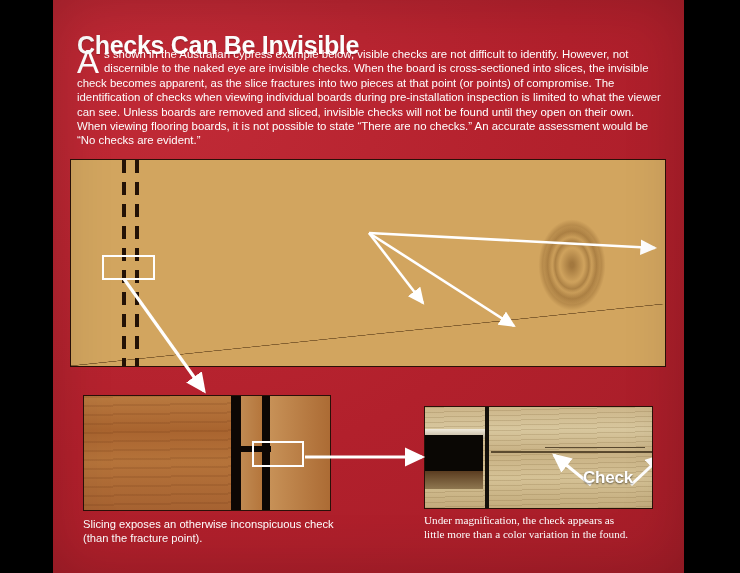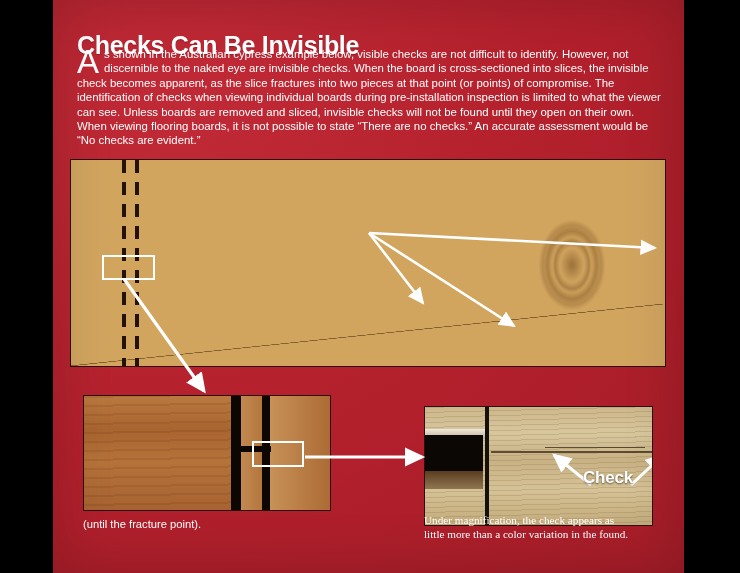--- a/index.html
+++ b/index.html
@@ -99,21 +99,21 @@
   #gap-2{left:178px;width:8px;}
   .gap-bridge{position:absolute;left:147px;top:50px;width:40px;height:6px;background:#0d0704;}
   .slice-band{
     position:absolute;top:0;height:100%;
     background:linear-gradient(90deg,#c08a52,#b5763c);
   }
   #band-mid{left:157px;width:21px;}
   #band-right{left:186px;width:62px;background:linear-gradient(90deg,#c79157,#ab6a33);}
 
   
-  #fig-mag{left:371px;top:406px;width:229px;height:120px;}
+  #fig-mag{left:371px;top:406px;width:229px;height:103px;}
   .plank-mag{
     position:absolute;inset:0;
     background:
       repeating-linear-gradient(178.5deg,
         rgba(120,95,50,.20) 0px, rgba(120,95,50,.20) 1px,
         rgba(255,255,255,0) 1px, rgba(255,255,255,0) 5px),
       linear-gradient(180deg,#cdb68a 0%, #d8c79e 22%, #c8b184 45%, #d5c296 70%, #c3ab7c 100%);
     background-color:#cdb88d;
   }
   .void{
@@ -218,21 +218,22 @@
           <path d="M0,0 L6.4,3 L0,6 z" fill="#ffffff"></path>
         </marker>
       </defs>
       <g stroke="#ffffff" stroke-width="3.2" fill="none" marker-end="url(#ah3)">
         <line x1="71" y1="279" x2="151" y2="391"></line>
         <line x1="252" y1="457" x2="369" y2="457"></line>
       </g>
     </svg>
 
     <div class="caption" id="cap-left">
-      <div>(until the fracture point).</div>
+      <div>Slicing exposes an otherwise inconspicuous check</div>
+      <div>(than the fracture point).</div>
     </div>
 
     <div class="caption" id="cap-right">
       <div>Under magnification, the check appears as</div>
       <div>little more than a color variation in the found.</div>
     </div>
 
   </div>
 </div>
 

